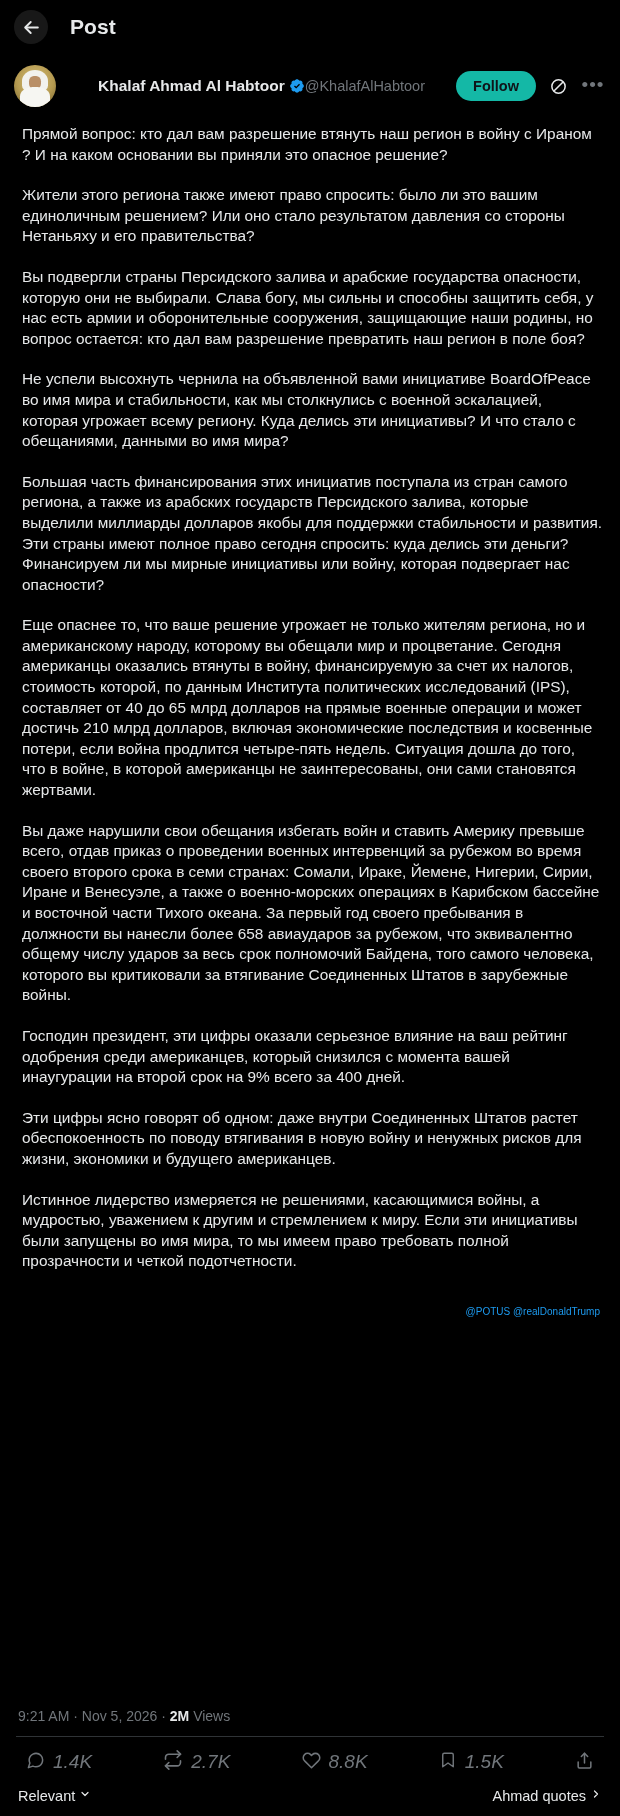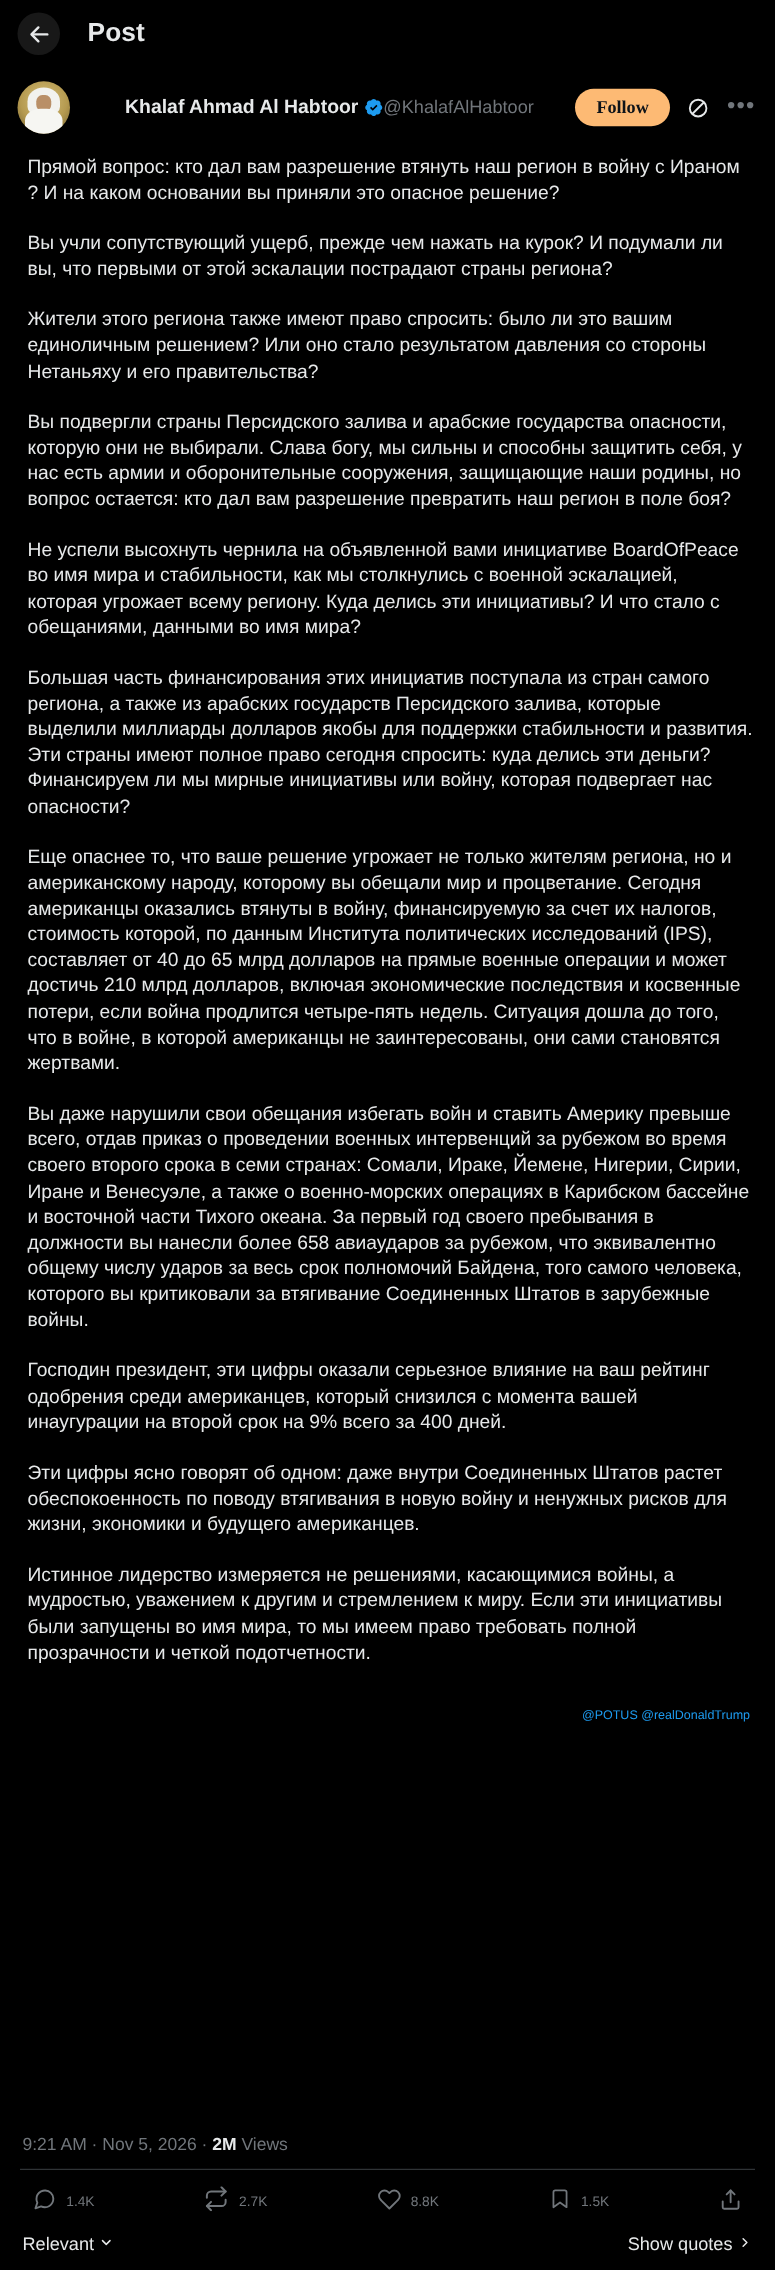--- a/index.html
+++ b/index.html
@@ -122,25 +122,25 @@
     font-size: 14.5px;
     margin-top: 1px;
   }
   .author-actions {
     display: flex;
     align-items: center;
     gap: 9px;
     flex: 0 0 auto;
   }
   .follow-btn {
-    background: #fdba74;
+    background: #14b8a6;
     color: #0f1419;
     border: none;
     border-radius: 999px;
-    font-family: Liberation Serif, serif;
+    font-family: Liberation Sans, sans-serif;
     font-size: 14.5px;
     font-weight: bold;
     padding: 8px 17px;
     cursor: pointer;
     line-height: 1;
   }
   .icon-btn {
     width: 26px;
     height: 26px;
     display: flex;
@@ -223,21 +223,21 @@
     padding: 13px 26px 10px 26px;
     flex: 0 0 auto;
   }
   .eng-item {
     display: flex;
     align-items: center;
     gap: 8px;
     color: #71767b;
     cursor: pointer;
   }
-  .eng-count { font-size: 11px; color: #71767b; }
+  .eng-count { font-size: 19px; color: #71767b; font-style: italic; }
 
   
   .footer-row {
     display: flex;
     align-items: center;
     justify-content: space-between;
     padding: 4px 18px 12px 18px;
     flex: 0 0 auto;
   }
   .footer-link {
@@ -296,21 +296,20 @@
       </div>
       <div class="icon-btn">
         <span class="dots">•••</span>
       </div>
     </div>
   </div>
 
 
   <div class="post-body">
     <p>Прямой вопрос: кто дал вам разрешение втянуть наш регион в войну с Ираном ? И на каком основании вы приняли это опасное решение?</p>
-    <p>Вы учли сопутствующий ущерб, прежде чем нажать на курок? И подумали ли вы, что первыми от этой эскалации пострадают страны региона?</p>
     <p>Жители этого региона также имеют право спросить: было ли это вашим единоличным решением? Или оно стало результатом давления со стороны Нетаньяху и его правительства?</p>
     <p>Вы подвергли страны Персидского залива и арабские государства опасности, которую они не выбирали. Слава богу, мы сильны и способны защитить себя, у нас есть армии и оборонительные сооружения, защищающие наши родины, но вопрос остается: кто дал вам разрешение превратить наш регион в поле боя?</p>
     <p>Не успели высохнуть чернила на объявленной вами инициативе BoardOfPeace во имя мира и стабильности, как мы столкнулись с военной эскалацией, которая угрожает всему региону. Куда делись эти инициативы? И что стало с обещаниями, данными во имя мира?</p>
     <p>Большая часть финансирования этих инициатив поступала из стран самого региона, а также из арабских государств Персидского залива, которые выделили миллиарды долларов якобы для поддержки стабильности и развития. Эти страны имеют полное право сегодня спросить: куда делись эти деньги? Финансируем ли мы мирные инициативы или войну, которая подвергает нас опасности?</p>
     <p>Еще опаснее то, что ваше решение угрожает не только жителям региона, но и американскому народу, которому вы обещали мир и процветание. Сегодня американцы оказались втянуты в войну, финансируемую за счет их налогов, стоимость которой, по данным Института политических исследований (IPS), составляет от 40 до 65 млрд долларов на прямые военные операции и может достичь 210 млрд долларов, включая экономические последствия и косвенные потери, если война продлится четыре-пять недель. Ситуация дошла до того, что в войне, в которой американцы не заинтересованы, они сами становятся жертвами.</p>
     <p>Вы даже нарушили свои обещания избегать войн и ставить Америку превыше всего, отдав приказ о проведении военных интервенций за рубежом во время своего второго срока в семи странах: Сомали, Ираке, Йемене, Нигерии, Сирии, Иране и Венесуэле, а также о военно-морских операциях в Карибском бассейне и восточной части Тихого океана. За первый год своего пребывания в должности вы нанесли более 658 авиаударов за рубежом, что эквивалентно общему числу ударов за весь срок полномочий Байдена, того самого человека, которого вы критиковали за втягивание Соединенных Штатов в зарубежные войны.</p>
     <p>Господин президент, эти цифры оказали серьезное влияние на ваш рейтинг одобрения среди американцев, который снизился с момента вашей инаугурации на второй срок на 9% всего за 400 дней.</p>
     <p>Эти цифры ясно говорят об одном: даже внутри Соединенных Штатов растет обеспокоенность по поводу втягивания в новую войну и ненужных рисков для жизни, экономики и будущего американцев.</p>
     <p>Истинное лидерство измеряется не решениями, касающимися войны, а мудростью, уважением к другим и стремлением к миру. Если эти инициативы были запущены во имя мира, то мы имеем право требовать полной прозрачности и четкой подотчетности.</p>
 
@@ -386,21 +385,21 @@
   <div class="footer-row">
     <div class="footer-link">
       <span>Relevant</span>
       <span class="chev">
         <svg width="12" height="12" viewBox="0 0 24 24" fill="none" stroke="#e7e9ea" stroke-width="2.4" stroke-linecap="round" stroke-linejoin="round">
           <polyline points="6 9 12 15 18 9"></polyline>
         </svg>
       </span>
     </div>
     <div class="footer-link">
-      <span>Show quotes</span>
+      <span>Ahmad quotes</span>
       <span class="chev">
         <svg width="12" height="12" viewBox="0 0 24 24" fill="none" stroke="#e7e9ea" stroke-width="2.4" stroke-linecap="round" stroke-linejoin="round">
           <polyline points="9 6 15 12 9 18"></polyline>
         </svg>
       </span>
     </div>
   </div>
 
 </div>
 

